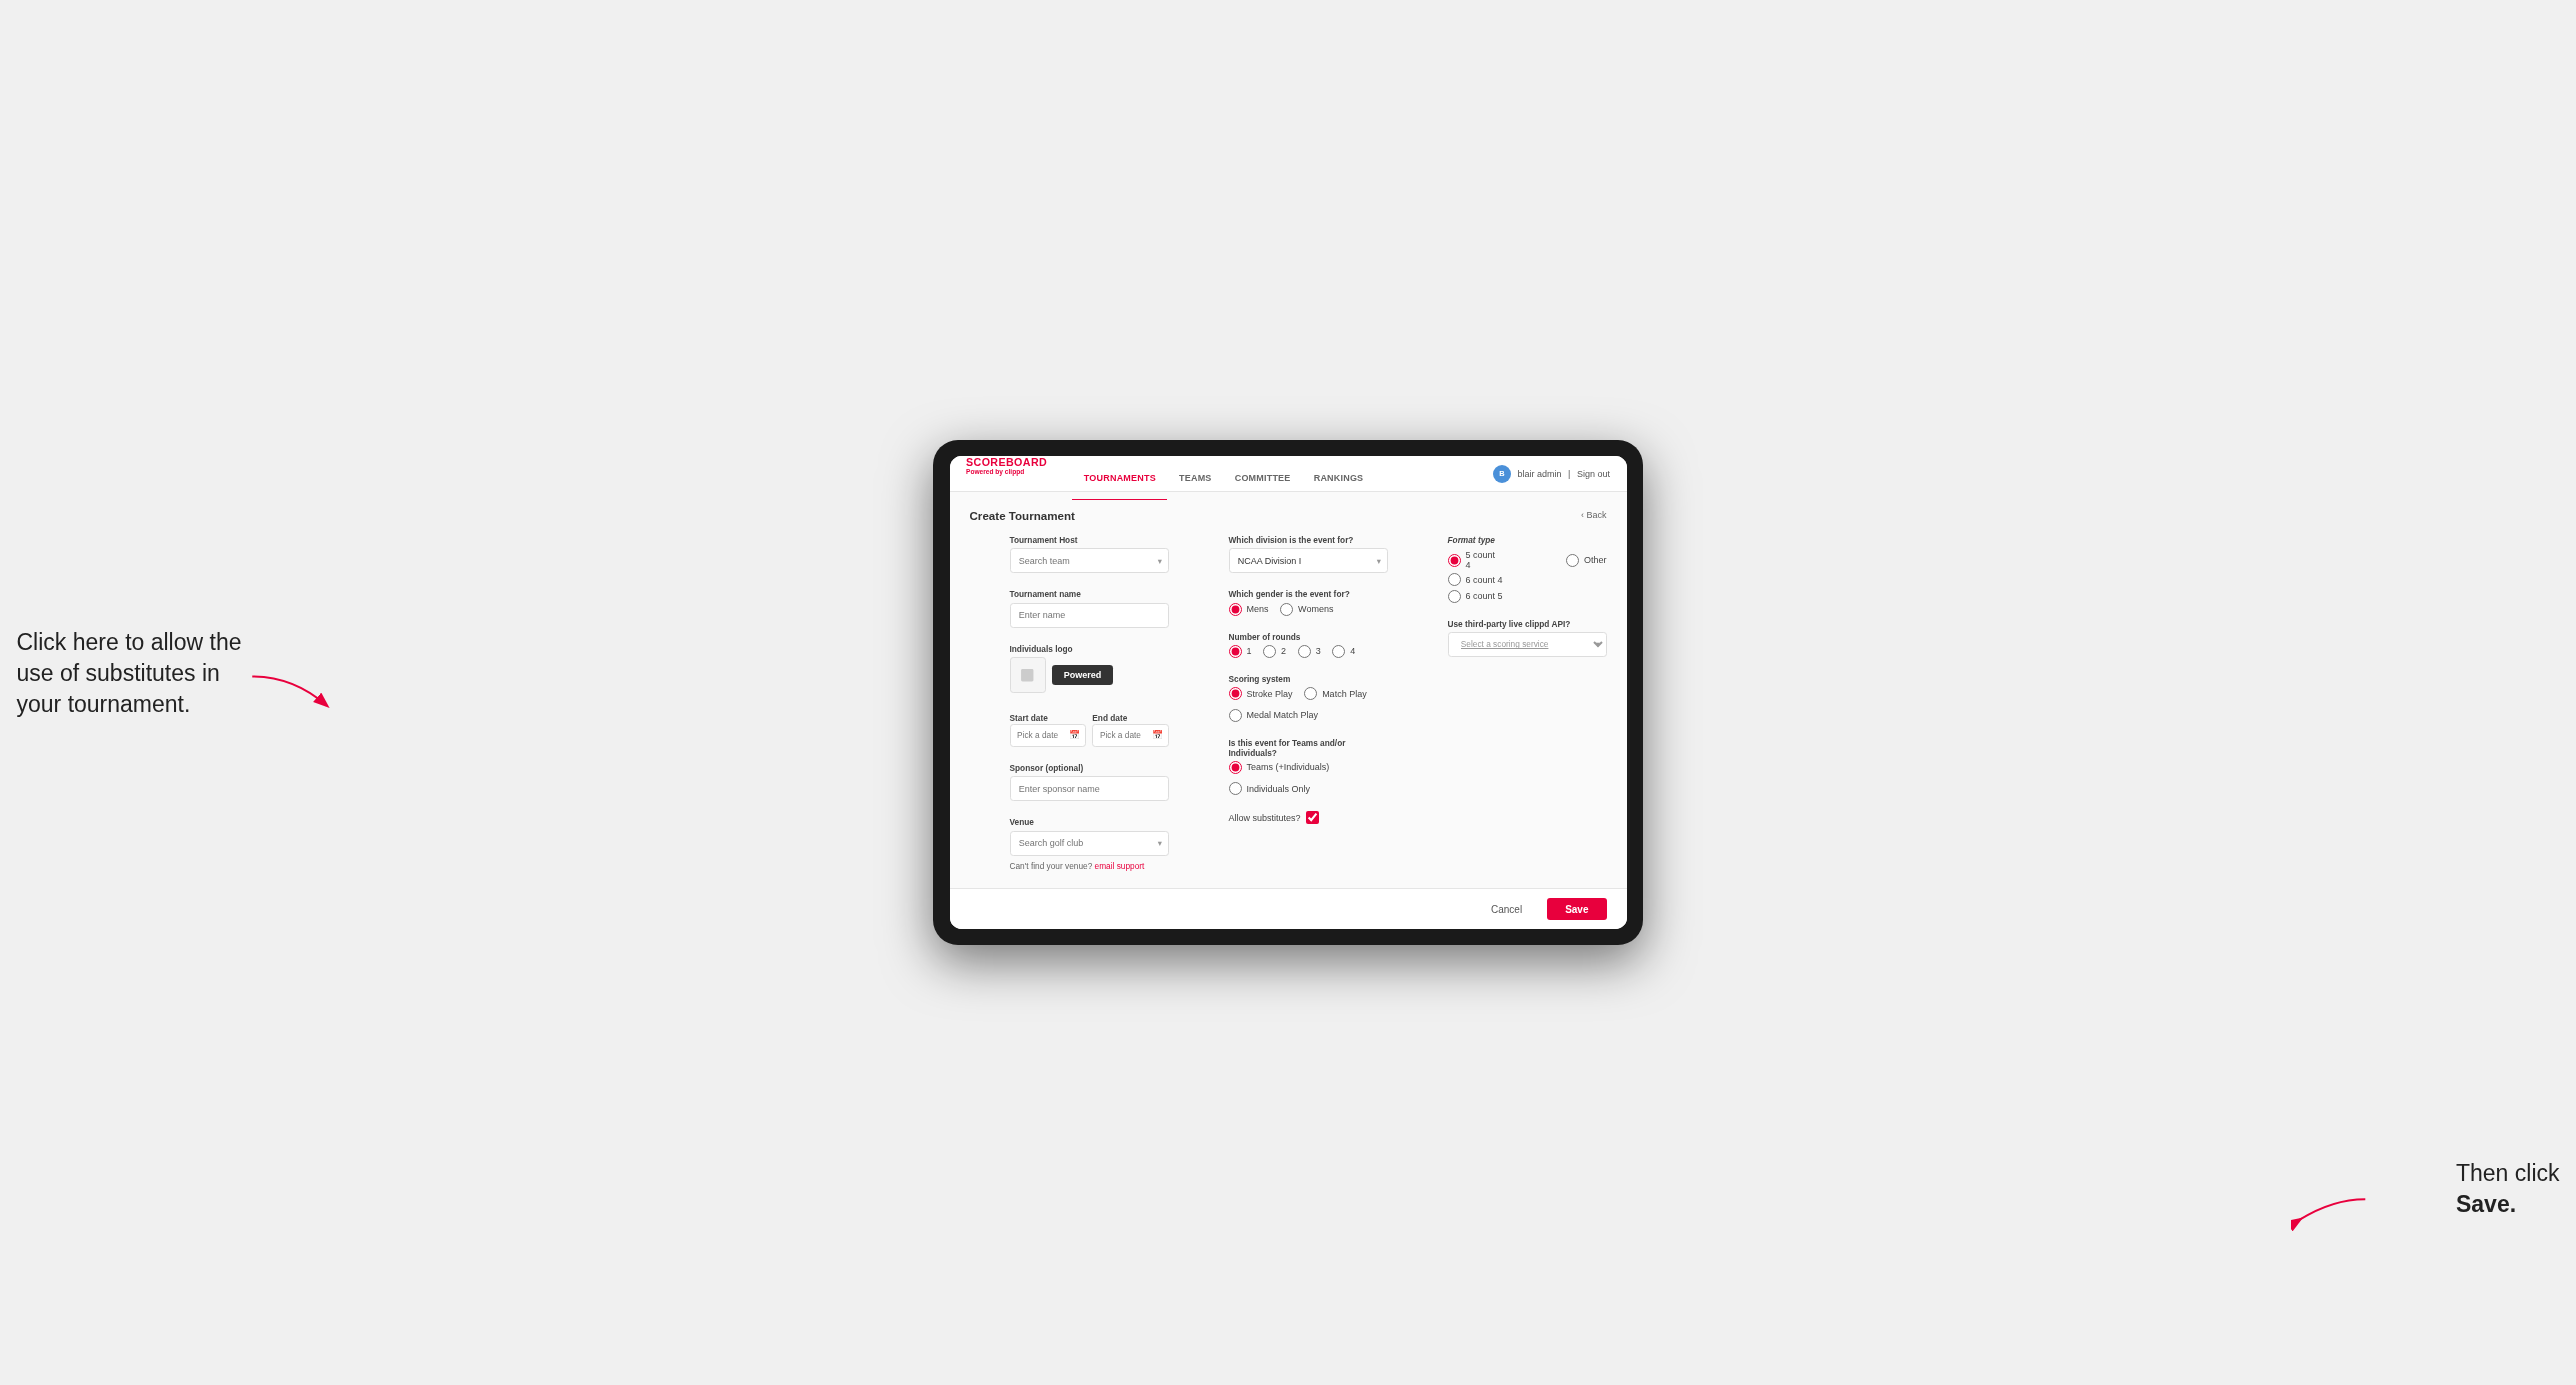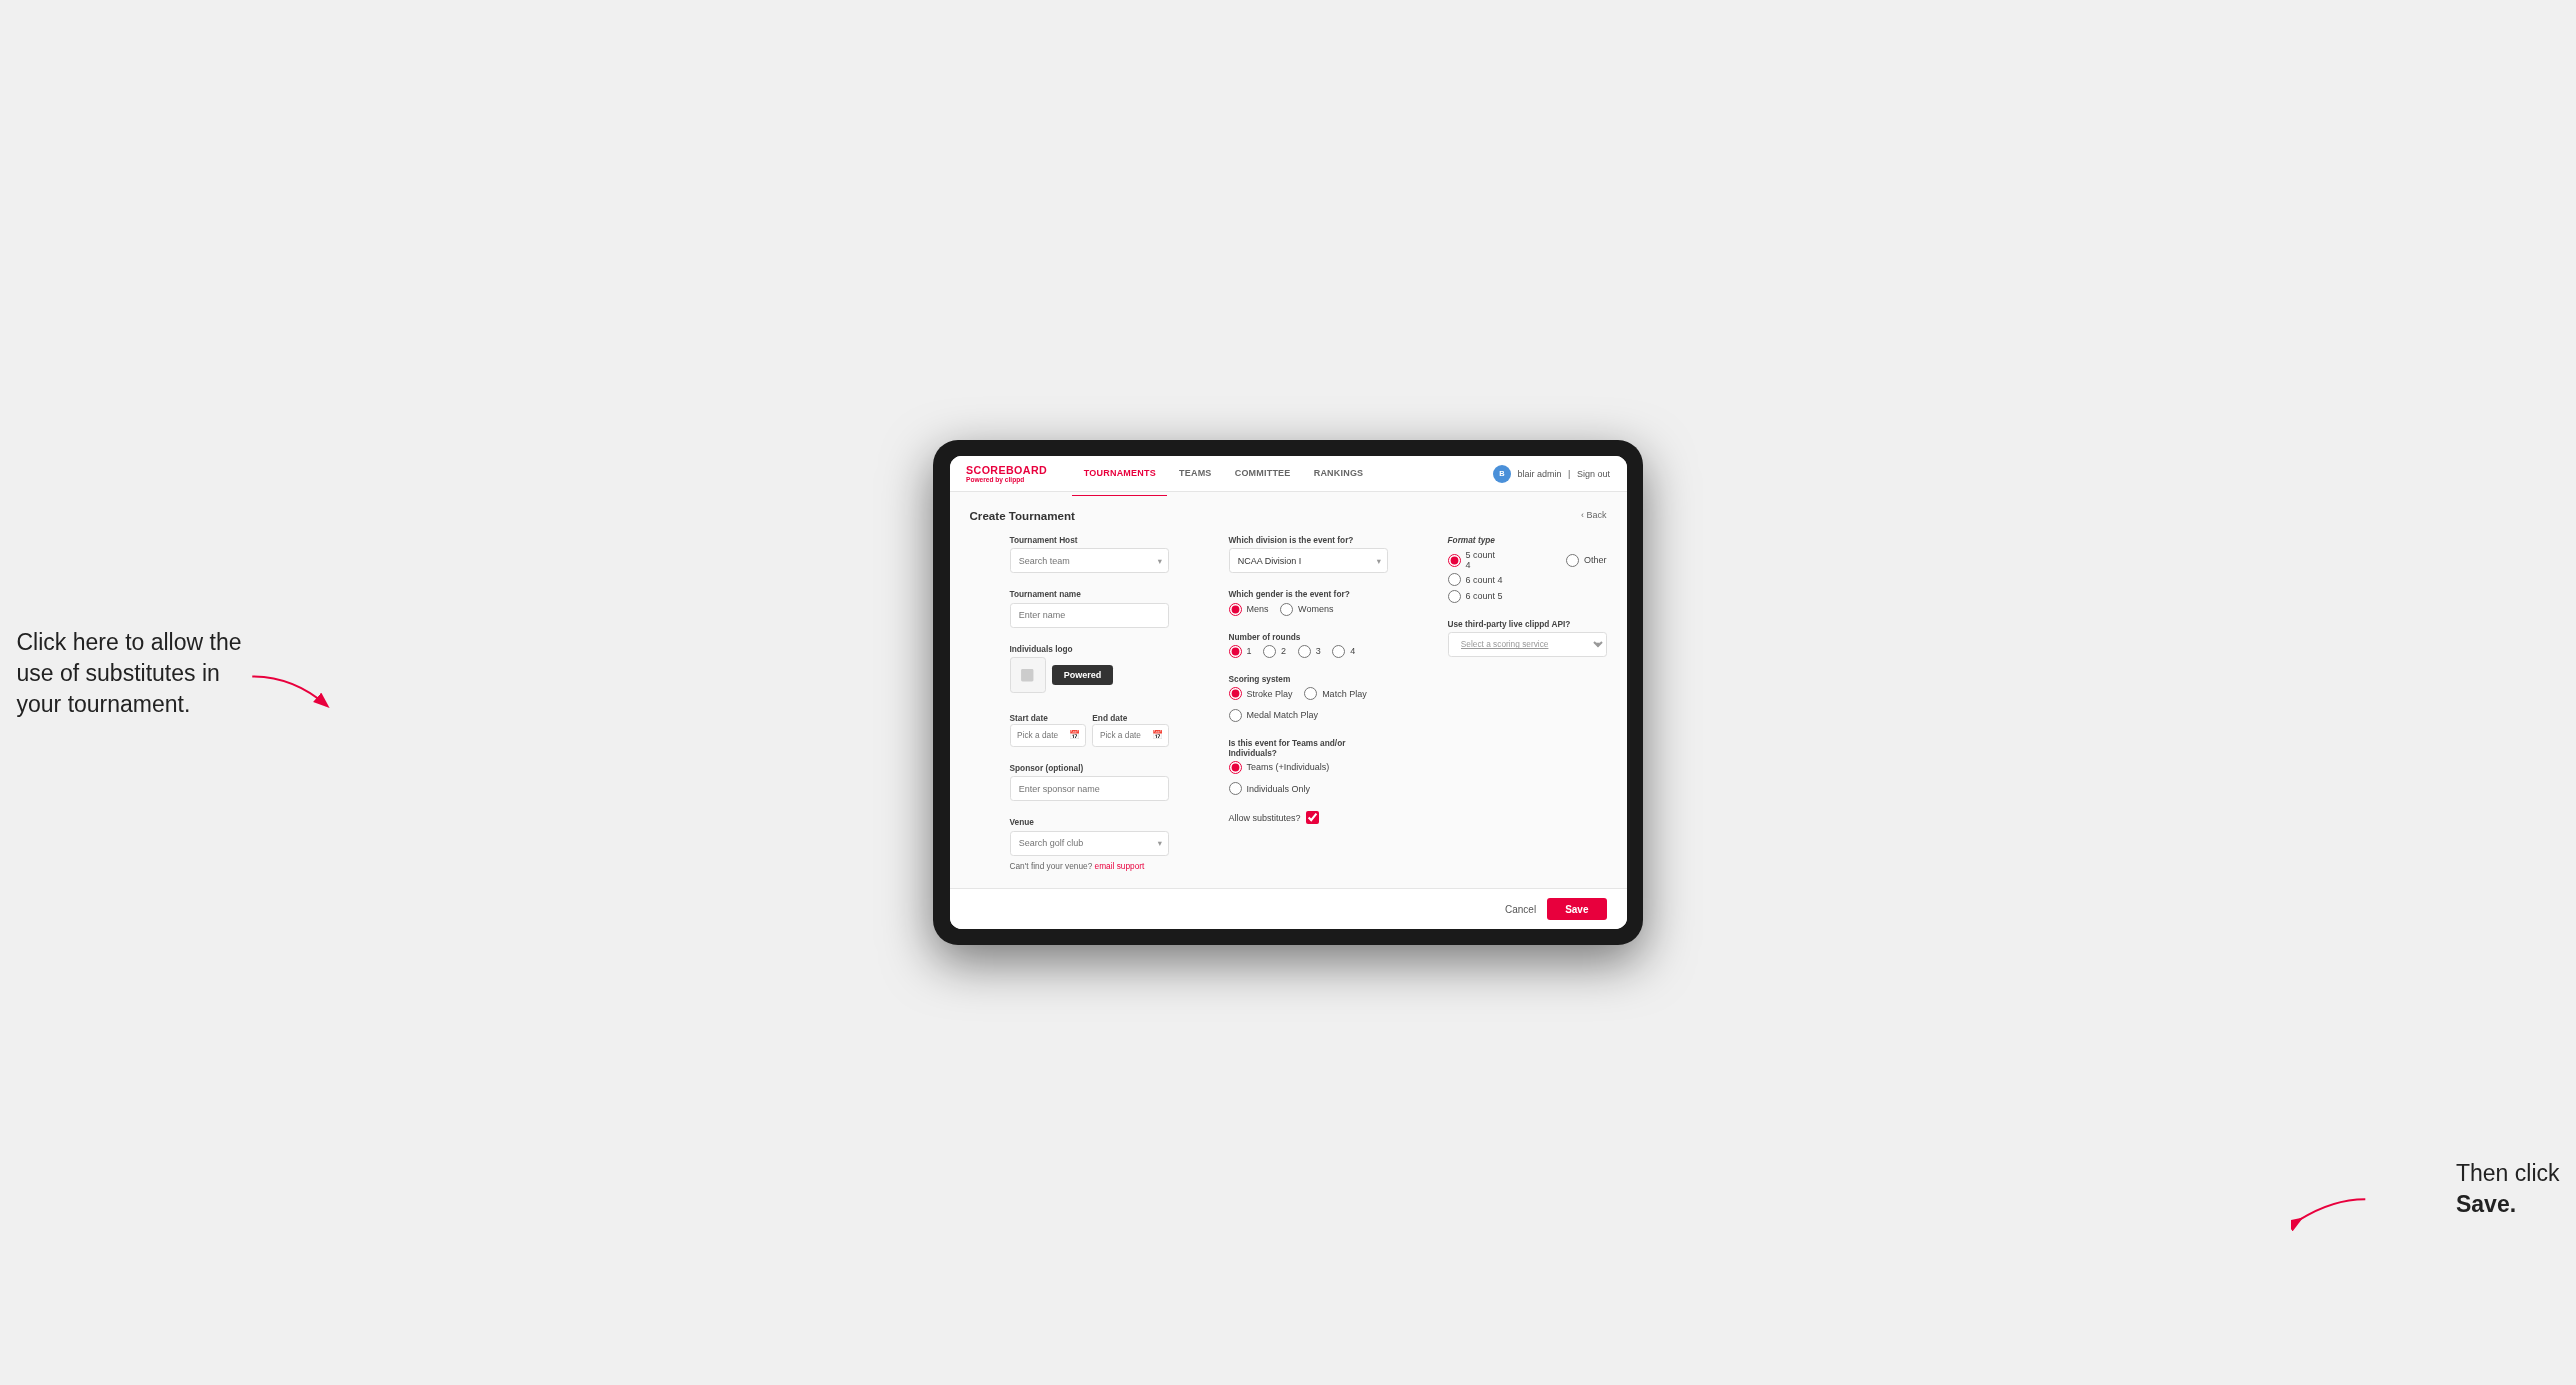--- a/index.html
+++ b/index.html
@@ -62,21 +62,20 @@
     }
     .tablet-screen {
       background: #fff;
       border-radius: 11.6px;
       overflow: hidden;
     }
 
     
     .top-nav {
       display: flex;
-      align-items: center;
       padding: 0 16.5px;
       height: 36px;
       border-bottom: 0.8px solid #e5e5e5;
       background: #fff;
     }
     .logo-area {
       display: flex;
       flex-direction: column;
       margin-right: 25px;
     }
@@ -291,21 +290,21 @@
       color: #666;
       margin-top: 1.7px;
     }
     .venue-helper a { color: #e8003d; text-decoration: none; }
 
     
     .form-footer {
       display: flex;
       justify-content: flex-end;
       align-items: center;
-      gap: 1px;
+      gap: 15px;
       padding: 8.3px 20px;
       border-top: 0.8px solid #e5e5e5;
       background: #fff;
     }
     .cancel-btn {
       background: transparent;
       border: none;
       font-size: 10px;
       color: #555;
       cursor: pointer;

